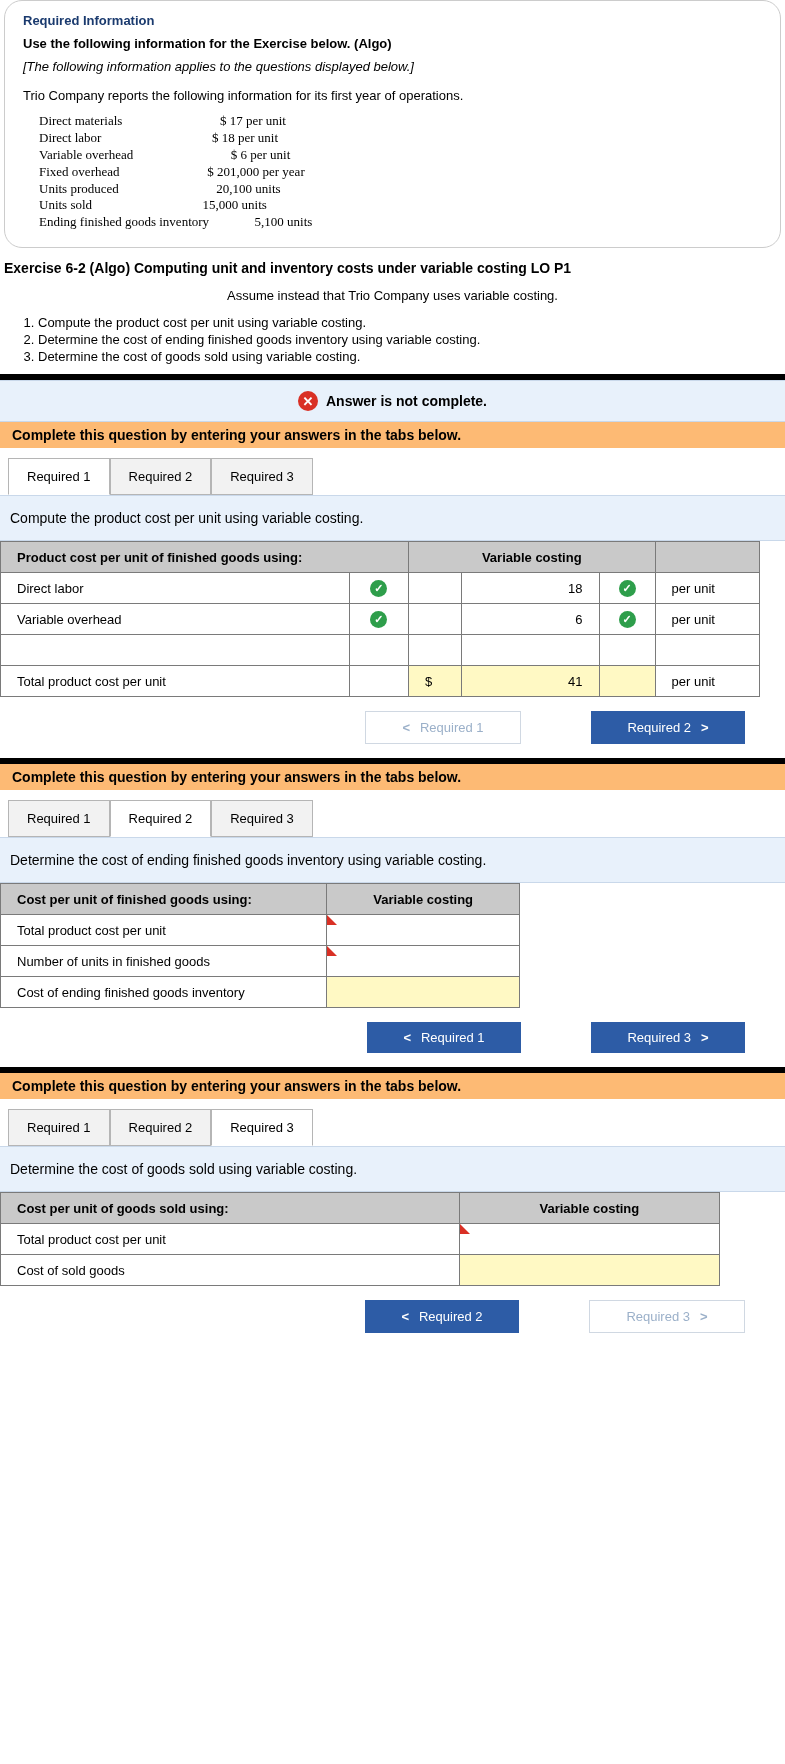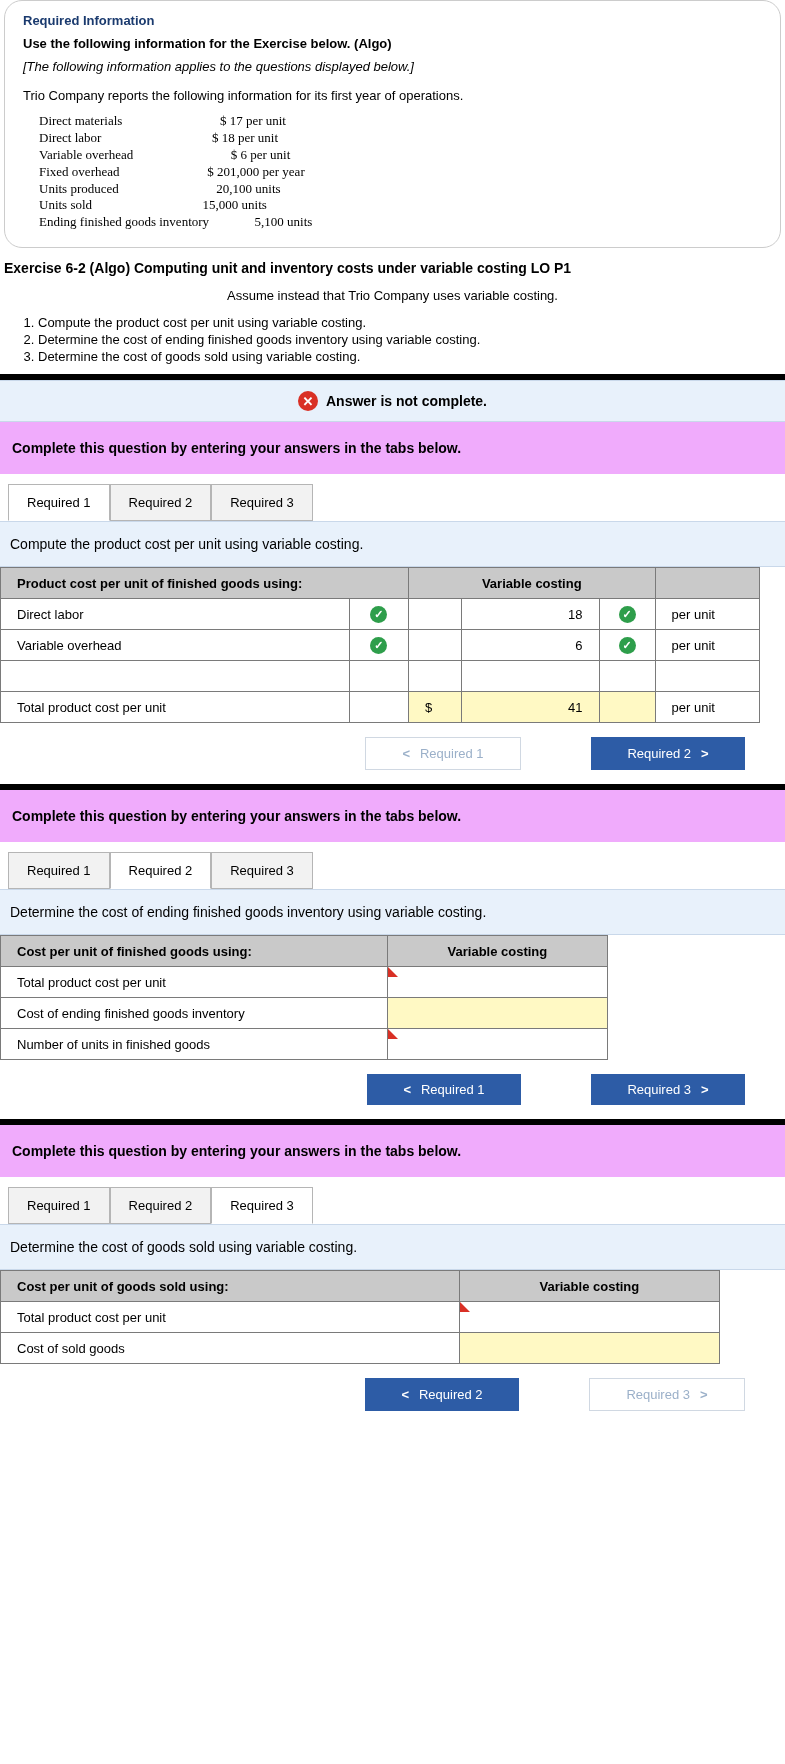--- a/index.html
+++ b/index.html
@@ -65,23 +65,23 @@
     font-weight: bold;
     font-size: 14px;
   }
   .x-icon {
     width: 20px; height: 20px; border-radius: 50%;
     background: #d93025; color: #fff; display: inline-flex;
     align-items: center; justify-content: center;
     font-size: 13px; margin-right: 8px; font-weight: bold;
   }
   .complete-banner {
-    background: #f0abfc;
-    font-weight: bold;
-    padding: 18px 12px;
+    background: #fdba74;
+    font-weight: bold;
+    padding: 5px 12px;
     font-size: 14px;
   }
   .tabs {
     display: flex;
     margin: 0;
     padding: 10px 8px 0 8px;
     background: #fff;
   }
   .tab {
     border: 1px solid #b5b5b5;
@@ -263,41 +263,41 @@
 <div class="black-bar"></div>
 
 <div class="complete-banner">Complete this question by entering your answers in the tabs below.</div>
 <div class="tabs">
   <div class="tab">Required 1</div>
   <div class="tab active">Required 2</div>
   <div class="tab">Required 3</div>
 </div>
 <div class="tab-desc">Determine the cost of ending finished goods inventory using variable costing.</div>
 
-<table class="grid" style="width:608px">
+<table class="grid" style="width:520px">
   <tbody>
       <tr>
     <td class="hdr-cell row-label">Cost per unit of finished goods using:</td>
     <td class="hdr-cell center sec2-val">Variable costing</td>
   </tr>
   <tr>
     <td class="row-label">Total product cost per unit</td>
     <td class="tick-holder sec2-val">
           <span class="red-tick"></span>
         </td>
   </tr>
   <tr>
-    <td class="row-label">Cost of ending finished goods inventory</td>
-    <td class="yellow sec2-val"></td>
-  </tr>
-  <tr>
     <td class="row-label">Number of units in finished goods</td>
     <td class="tick-holder sec2-val">
           <span class="red-tick"></span>
         </td>
+  </tr>
+  <tr>
+    <td class="row-label">Cost of ending finished goods inventory</td>
+    <td class="yellow sec2-val"></td>
   </tr>
 </tbody>
   </table>
 
 <div class="nav-row">
   <div class="nav-btn primary">
     <span class="chev">&lt;</span>
     <span>Required 1</span>
   </div>
   <div class="nav-btn primary">

